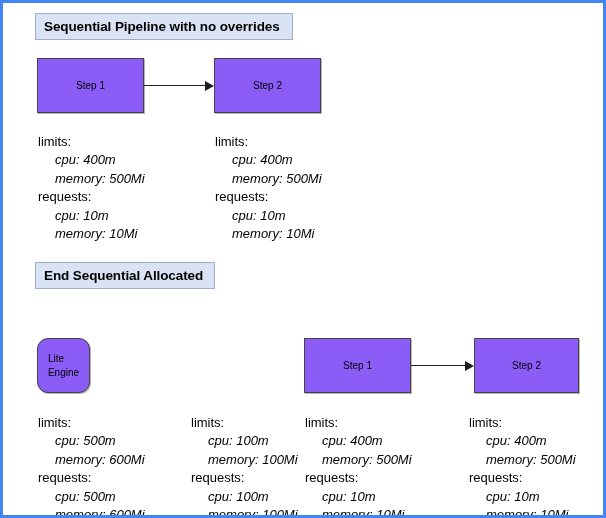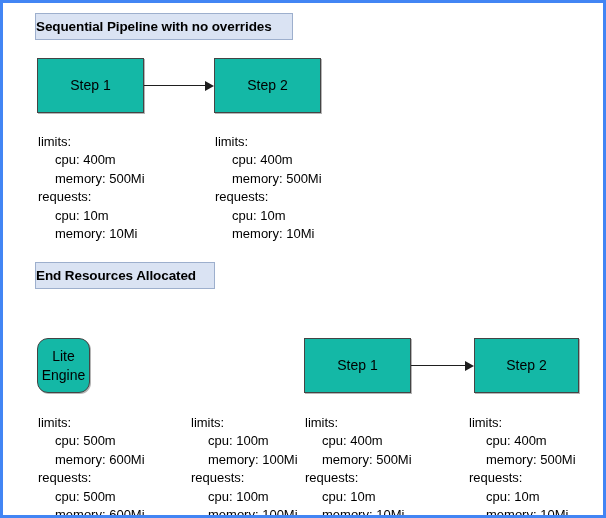--- a/index.html
+++ b/index.html
@@ -27,35 +27,34 @@
     position: absolute;
     background: #dae3f3;
     border: 1px solid #9dafcd;
     box-sizing: border-box;
     font-size: 13.5px;
     font-weight: bold;
     color: #000000;
     line-height: 1;
     display: flex;
     align-items: center;
-    padding-left: 0;
+    padding-left: 8px;
     letter-spacing: -0.1px;
   }
 
   
   .flow-box {
     position: absolute;
-    background: #14b8a6;
+    background: #8b5cf6;
     border: 1px solid #444444;
     box-sizing: border-box;
     display: flex;
     align-items: center;
     justify-content: center;
-    text-align: center;
-    font-size: 14px;
+    font-size: 10px;
     color: #000000;
     line-height: 1.35;
     box-shadow: 1px 1px 0px rgba(120,120,120,0.55);
   }
   .flow-box .box-line {
     display: block;
   }
 
   
   .arrow {
@@ -87,20 +86,21 @@
     color: #000000;
     line-height: 1.42;
     white-space: nowrap;
   }
   .spec-block .spec-key {
     display: block;
   }
   .spec-block .spec-sub {
     display: block;
     padding-left: 17px;
+    font-style: italic;
   }
 </style>
 </head>
 <body>
 
 <div id="canvas">
 
   <div class="section-badge" style="left:32px; top:10px; width:258px; height:27px;">Sequential Pipeline with no overrides</div>
 
   <div class="flow-box" style="left:34px; top:55px; width:107px; height:55px;">
@@ -127,21 +127,21 @@
 
   <div class="spec-block" style="left:212px; top:130px;">
     <span class="spec-key">limits:</span>
     <span class="spec-sub">cpu: 400m</span>
     <span class="spec-sub">memory: 500Mi</span>
     <span class="spec-key">requests:</span>
     <span class="spec-sub">cpu: 10m</span>
     <span class="spec-sub">memory: 10Mi</span>
   </div>
 
-  <div class="section-badge" style="left:32px; top:259px; width:180px; height:27px;">End Resources Allocated</div>
+  <div class="section-badge" style="left:32px; top:259px; width:180px; height:27px;">End Sequential Allocated</div>
 
   <div class="flow-box" style="left:34px; top:335px; width:53px; height:55px;border-radius:11px;">
     <div>
       <span class="box-line">Lite</span>
       <span class="box-line">Engine</span>
     </div>
   </div>
 
 
   <div class="flow-box" style="left:301px; top:335px; width:107px; height:55px;">

